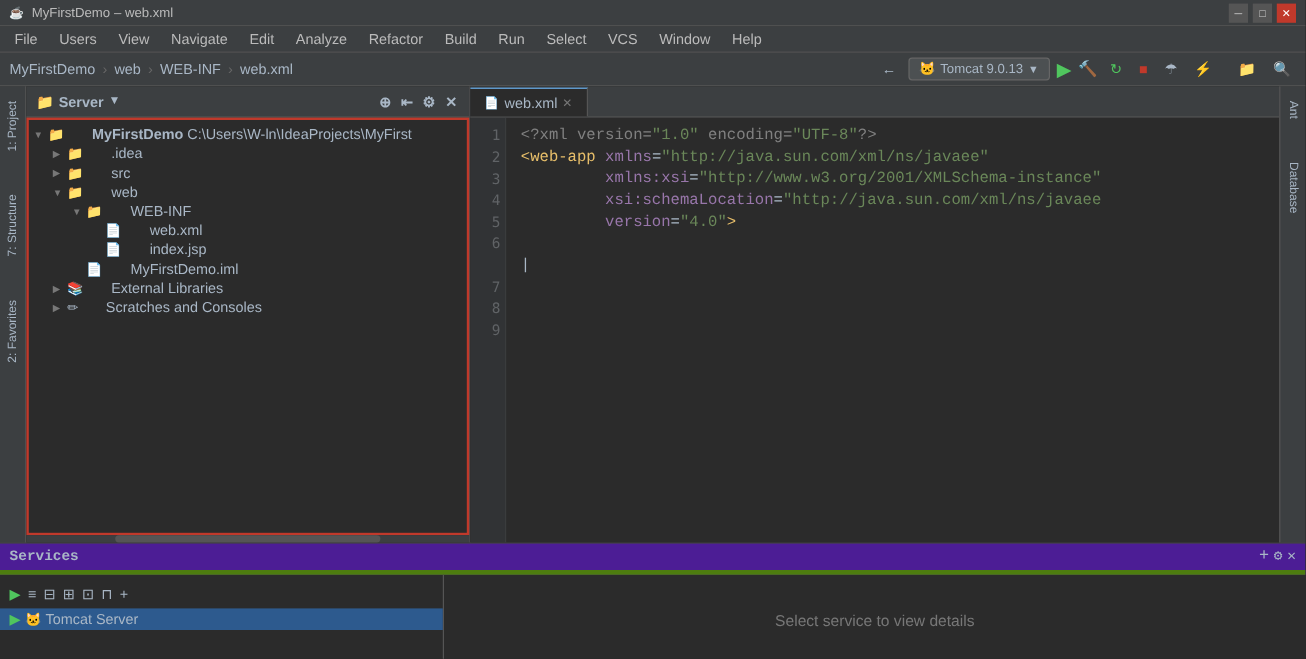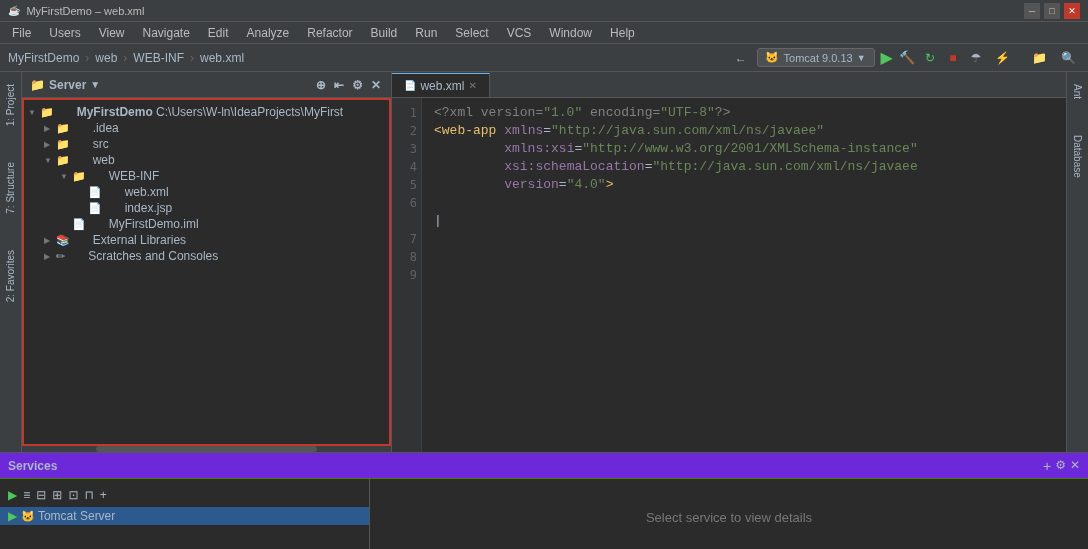--- a/index.html
+++ b/index.html
@@ -236,26 +236,27 @@
     
     #services-area {
       height: 103px;
       background: #2b2b2b;
       border-top: 1px solid #555;
       display: flex;
       flex-direction: column;
     }
     #services-header {
       height: 26px;
-      background: #6d28d9;
+      background: #4c1d95;
       display: flex;
       align-items: center;
       padding: 0 8px;
-      border-bottom: 1px solid #4d7c0f;
-      font-size: 12px;
+      border-bottom: 4px solid #4d7c0f;
+      font-size: 12px;
+      font-family: Liberation Mono, monospace;
     }
     #services-header .srv-title { font-weight: bold; color: #a9b7c6; }
     #services-header .srv-tools { margin-left: auto; display: flex; gap: 4px; }
 
     #services-content {
       display: flex;
       flex: 1;
       overflow: hidden;
     }
     #services-left {

